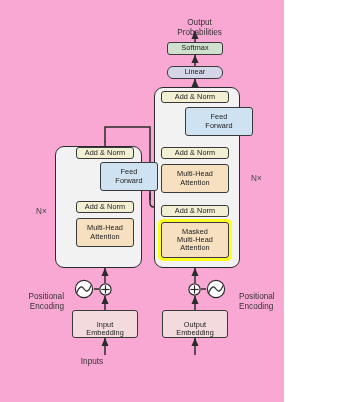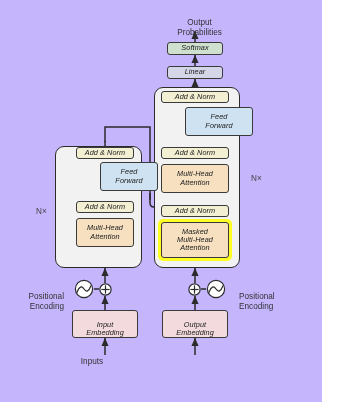--- a/index.html
+++ b/index.html
@@ -7,23 +7,23 @@
     margin: 0;
     padding: 0;
     background: #ffffff;
   }
   body {
     font-family: "Liberation Sans", sans-serif;
     -webkit-font-smoothing: antialiased;
   }
   #canvas {
     position: relative;
-    width: 322px;
+    width: 284px;
     height: 402px;
-    background: #c4b5fd;
+    background: #f9a8d4;
     overflow: hidden;
   }
   svg#wires {
     position: absolute;
     left: 0;
     top: 0;
     width: 346px;
     height: 402px;
     pointer-events: none;
   }
@@ -42,26 +42,26 @@
     display: flex;
     align-items: center;
     justify-content: center;
     text-align: center;
     line-height: 1.12;
     color: #1a1a1a;
     font-size: 7.3px;
     letter-spacing: 0.01em;
     padding: 0 2px;
   }
-  .blk span { display: block; font-style: italic; }
+  .blk span { display: block; }
   .c-addnorm { background: #f2efd2; }
   .c-ff      { background: #cfe2f2; margin-left: 24px; }
   .c-attn    { background: #f6e0c0; }
   .c-softmax { background: #cfe0ce; }
-  .c-linear  { background: #d4d6e8; }
+  .c-linear  { background: #d4d6e8; border-radius: 6px; }
   .c-embed   { background: #f2dadd; align-items: flex-end; }
   .c-masked  { background: #f6e0c0; }
   .masked-glow {
     position: absolute;
     background: #ffff22;
     border-radius: 5px;
     box-sizing: border-box;
   }
   .lbl {
     position: absolute;

